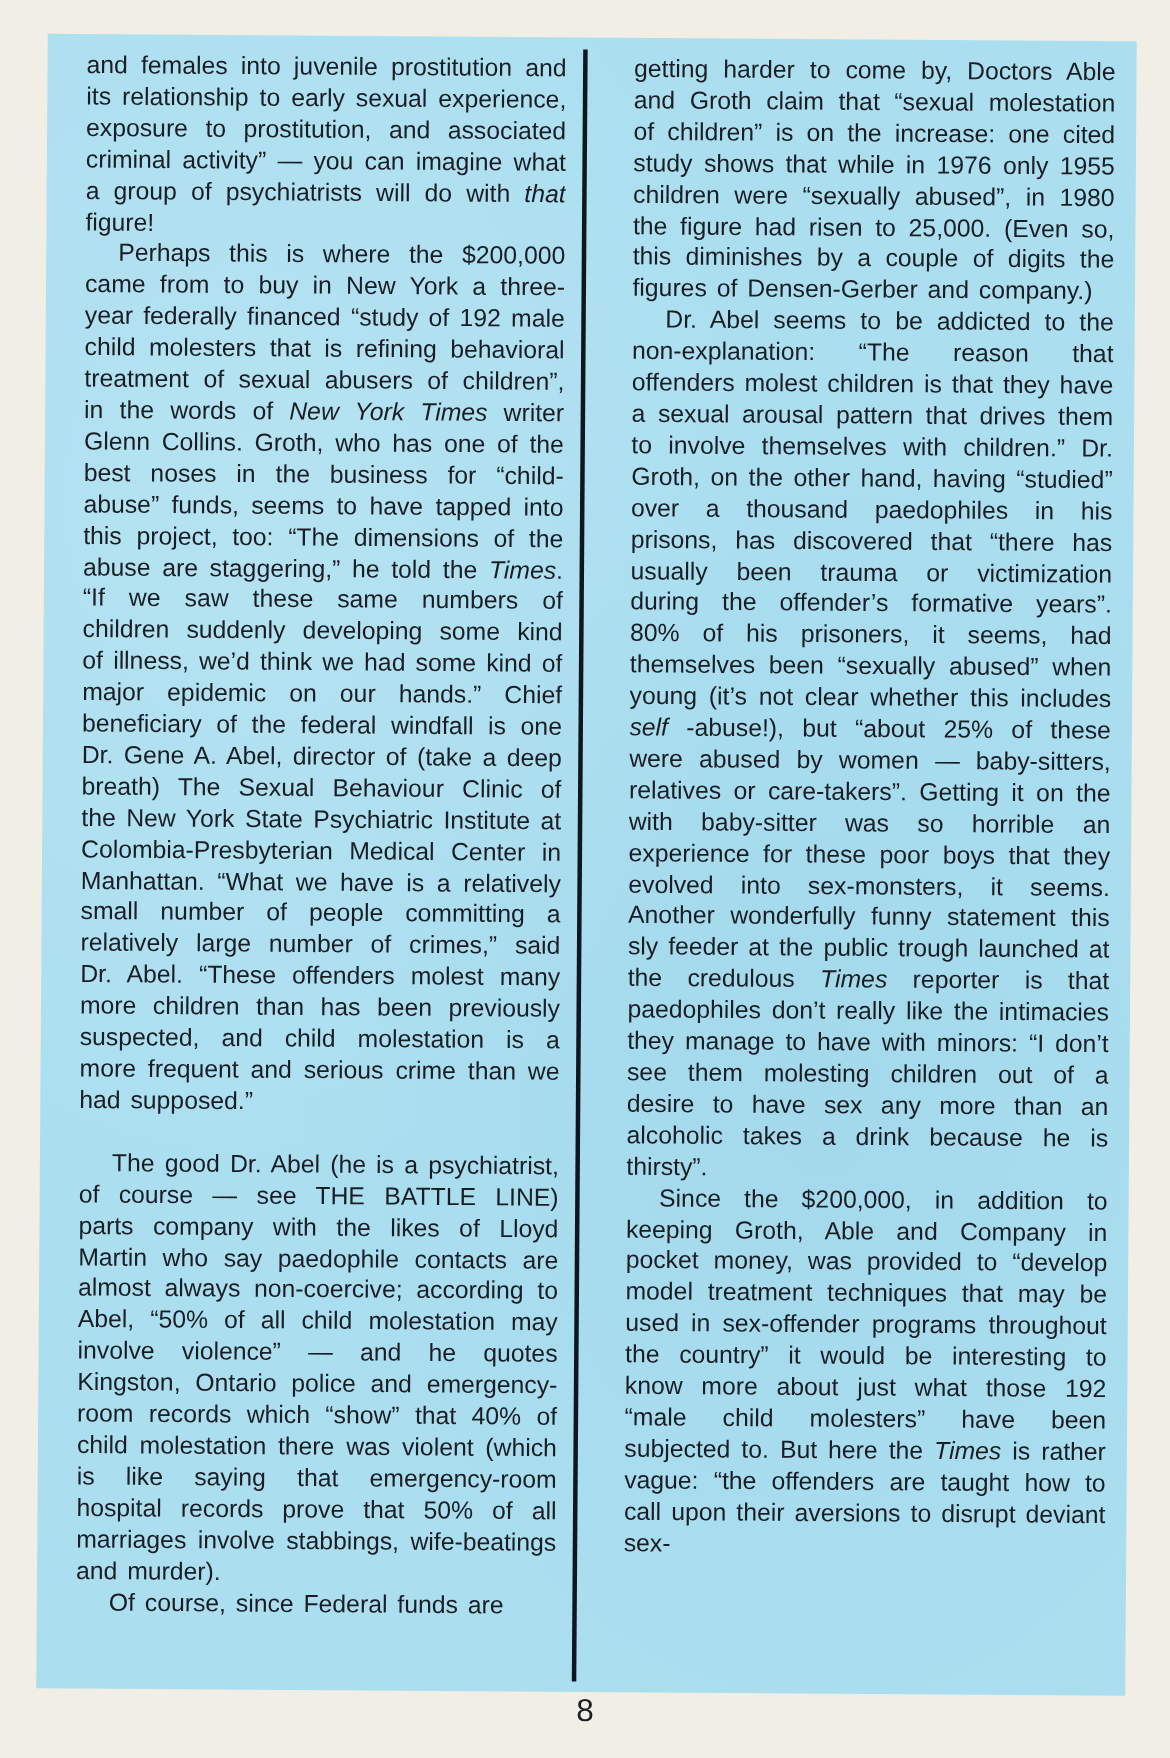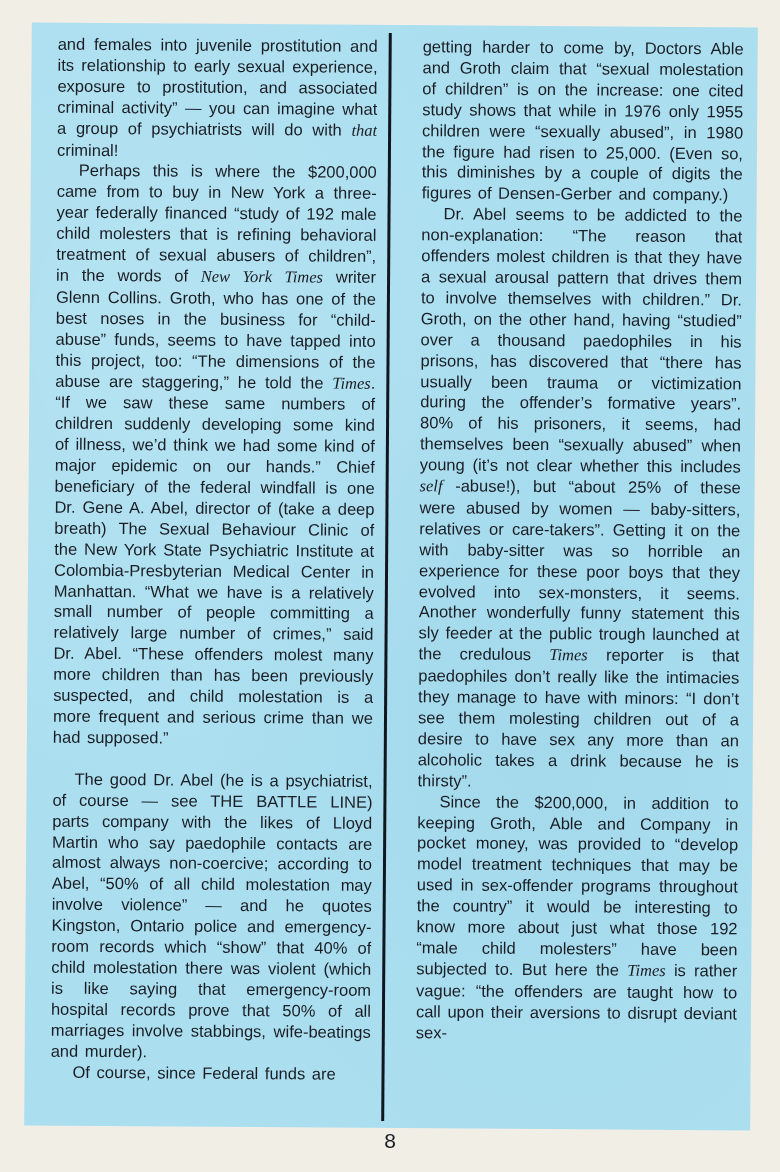--- a/index.html
+++ b/index.html
@@ -44,38 +44,38 @@
     color: var(--text-color, #1a1d24);
     font-size: 16.5px;
     line-height: 20.9px;
     word-spacing: 2px;
   }
   .col-left  { left: 26px;  width: 320px; }
   .col-right { left: 391px; width: 321px; }
   .column p { margin: 0; }
   .column p.indent { text-indent: 22px; }
   .column p.gap { margin-top: 21px; }
-  .italic { font-style: italic; font-family: Liberation Serif, serif; }
+  .italic { font-style: italic; }
   .page-number {
     position: absolute;
     left: 0;
     top: 1129px;
     width: 100%;
     text-align: center;
     font-size: 21px;
     color: var(--text-color, #23262b);
   }
 </style>
 </head>
 <body>
 
 <div class="page">
   <div class="panel">
     <div class="column col-left">
-        <p><span>and females into juvenile prostitution and its relationship to early sexual experience, exposure to prostitution, and associated criminal activity” — you can imagine what a group of psychiatrists will do with </span><span class="italic">that</span><span> criminal!</span></p>
+        <p><span>and females into juvenile prostitution and its relationship to early sexual experience, exposure to prostitution, and associated criminal activity” — you can imagine what a group of psychiatrists will do with </span><span class="italic">that</span><span> figure!</span></p>
         <p class="indent"><span>Perhaps this is where the $200,000 came from to buy in New York a three-year federally financed “study of 192 male child molesters that is refining behavioral treatment of sexual abusers of children”, in the words of </span><span class="italic">New York Times</span><span> writer Glenn Collins. Groth, who has one of the best noses in the business for “child-abuse” funds, seems to have tapped into this project, too: “The dimensions of the abuse are staggering,” he told the </span><span class="italic">Times</span><span>. “If we saw these same numbers of children suddenly developing some kind of illness, we’d think we had some kind of major epidemic on our hands.” Chief beneficiary of the federal windfall is one Dr. Gene A. Abel, director of (take a deep breath) The Sexual Behaviour Clinic of the New York State Psychiatric Institute at Colombia-Presbyterian Medical Center in Manhattan. “What we have is a relatively small number of people committing a relatively large number of crimes,” said Dr. Abel. “These offenders molest many more children than has been previously suspected, and child molestation is a more frequent and serious crime than we had supposed.”</span></p>
         <p class="indent gap"><span>The good Dr. Abel (he is a psychiatrist, of course — see THE BATTLE LINE) parts company with the likes of Lloyd Martin who say paedophile contacts are almost always non-coercive; according to Abel, “50% of all child molestation may involve violence” — and he quotes Kingston, Ontario police and emergency-room records which “show” that 40% of child molestation there was violent (which is like saying that emergency-room hospital records prove that 50% of all marriages involve stabbings, wife-beatings and murder).</span></p>
         <p class="indent"><span>Of course, since Federal funds are</span></p>
       </div>
     <div class="divider"></div>
     <div class="column col-right">
         <p><span>getting harder to come by, Doctors Able and Groth claim that “sexual molestation of children” is on the increase: one cited study shows that while in 1976 only 1955 children were “sexually abused”, in 1980 the figure had risen to 25,000. (Even so, this diminishes by a couple of digits the figures of Densen-Gerber and company.)</span></p>
         <p class="indent"><span>Dr. Abel seems to be addicted to the non-explanation: “The reason that offenders molest children is that they have a sexual arousal pattern that drives them to involve themselves with children.” Dr. Groth, on the other hand, having “studied” over a thousand paedophiles in his prisons, has discovered that “there has usually been trauma or victimization during the offender’s formative years”. 80% of his prisoners, it seems, had themselves been “sexually abused” when young (it’s not clear whether this includes </span><span class="italic">self</span><span> -abuse!), but “about 25% of these were abused by women — baby-sitters, relatives or care-takers”. Getting it on the with baby-sitter was so horrible an experience for these poor boys that they evolved into sex-monsters, it seems. Another wonderfully funny statement this sly feeder at the public trough launched at the credulous </span><span class="italic">Times</span><span> reporter is that paedophiles don’t really like the intimacies they manage to have with minors: “I don’t see them molesting children out of a desire to have sex any more than an alcoholic takes a drink because he is thirsty”.</span></p>
         <p class="indent"><span>Since the $200,000, in addition to keeping Groth, Able and Company in pocket money, was provided to “develop model treatment techniques that may be used in sex-offender programs throughout the country” it would be interesting to know more about just what those 192 “male child molesters” have been subjected to. But here the </span><span class="italic">Times</span><span> is rather vague: “the offenders are taught how to call upon their aversions to disrupt deviant sex-</span></p>
       </div>

